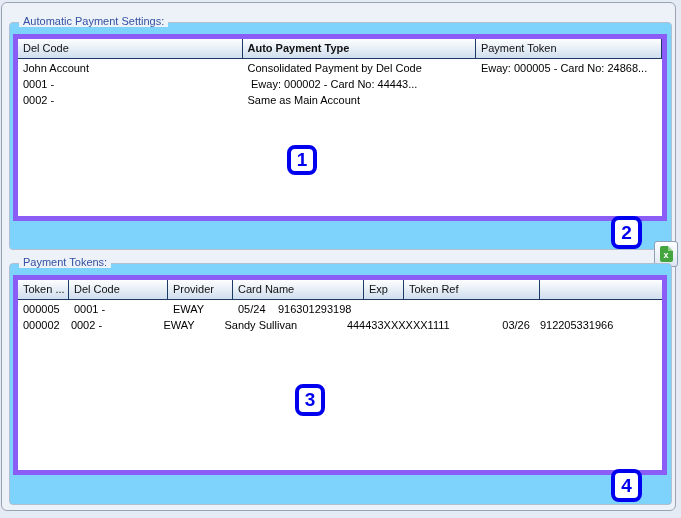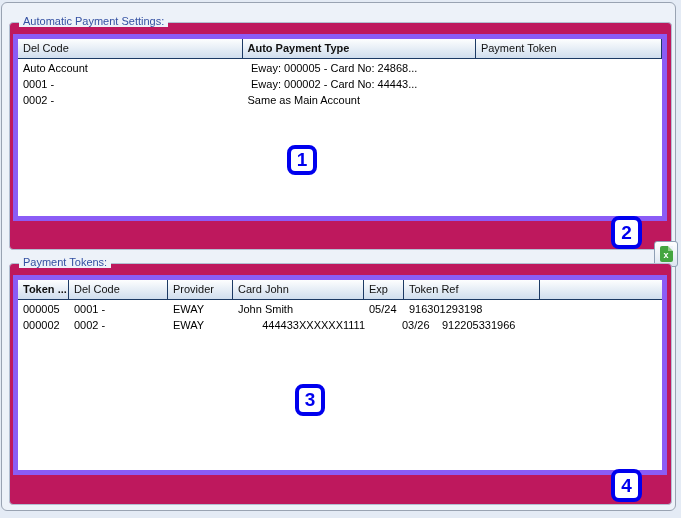--- a/index.html
+++ b/index.html
@@ -16,21 +16,21 @@
     position: absolute; left:1px; top:2px; width:675px; height:509px;
     background: #edf2f9;
     border: 1px solid #99a3b2;
     border-radius: 6px;
   }
   
   .groupbox {
     position: absolute;
     border: 1px solid #b2bfd1;
     border-radius: 4px;
-    background: #be185d;
+    background: #7dd3fc;
   }
   .gb1 { left:7px; top:19px;  width:663px; height:228px; }
   .gb2 { left:7px; top:260px; width:663px; height:242px; }
   .gb-label {
     position: absolute; top:-8px; left:9px;
     padding: 0 4px;
     background: #edf2f9;
     color: #3350a2;
     font-size: 11px;
     white-space: nowrap;
@@ -120,21 +120,22 @@
   <div class="groupbox gb1">
     <div class="gb-label">Automatic Payment Settings:</div>
     <div class="grid g1">
         <div class="grid-head">
           <div class="hcell" style="width: 228px;">Del Code</div>
           <div class="hcell" style="width: 237px; font-weight: bold;">Auto Payment Type</div>
           <div class="hcell" style="width: 189px;">Payment Token</div>
         </div>
         <div class="grid-body">
           <div class="grid-row">
-            <div class="cell" style="width: 228px;">Auto Account</div>
+            <div class="cell" style="width: 228px;">John Account</div>
+            <div class="cell" style="width: 237px;">Consolidated Payment by Del Code</div>
             <div class="cell" style="width: 189px;">Eway: 000005 - Card No: 24868...</div>
           </div>
           <div class="grid-row">
             <div class="cell" style="width: 228px;">0001 -</div>
             <div class="cell" style="width: 189px;">Eway: 000002 - Card No: 44443...</div>
           </div>
           <div class="grid-row">
             <div class="cell" style="width: 228px;">0002 -</div>
             <div class="cell" style="width: 237px;">Same as Main Account</div>
             <div class="cell" style="width: 189px;"></div>
@@ -146,41 +147,41 @@
         <div class="fold"></div>
         <span class="xletter">x</span>
       </div>
     </div>
   </div>
 
   <div class="groupbox gb2">
     <div class="gb-label">Payment Tokens:</div>
     <div class="grid g2">
         <div class="grid-head">
-          <div class="hcell" style="width: 51px; font-weight: bold;">Token ...</div>
+          <div class="hcell" style="width: 51px;">Token ...</div>
           <div class="hcell" style="width: 99px;">Del Code</div>
           <div class="hcell" style="width: 65px;">Provider</div>
-          <div class="hcell" style="width: 131px;">Card John</div>
+          <div class="hcell" style="width: 131px;">Card Name</div>
           <div class="hcell" style="width: 40px;">Exp</div>
           <div class="hcell" style="width: 136px;">Token Ref</div>
         </div>
         <div class="grid-body">
           <div class="grid-row">
             <div class="cell" style="width: 51px;">000005</div>
             <div class="cell" style="width: 99px;">0001 -</div>
             <div class="cell" style="width: 65px;">EWAY</div>
-            <div class="cell" style="width: 131px;">John Smith</div>
             <div class="cell" style="width: 40px;">05/24</div>
             <div class="cell" style="width: 136px;">916301293198</div>
           </div>
           <div class="grid-row">
             <div class="cell" style="width: 51px;">000002</div>
             <div class="cell" style="width: 99px;">0002 -</div>
             <div class="cell" style="width: 65px;">EWAY</div>
-            <div class="cell" style="width: 132px; text-align: right;">444433XXXXXX1111</div>
+            <div class="cell" style="width: 131px;">Sandy Sullivan</div>
+            <div class="cell" style="width: 132px;">444433XXXXXX1111</div>
             <div class="cell" style="width: 40px; margin-left: 32px;">03/26</div>
             <div class="cell" style="width: 136px;">912205331966</div>
           </div>
         </div>
       </div>
 
   </div>
 
 </div>
 

